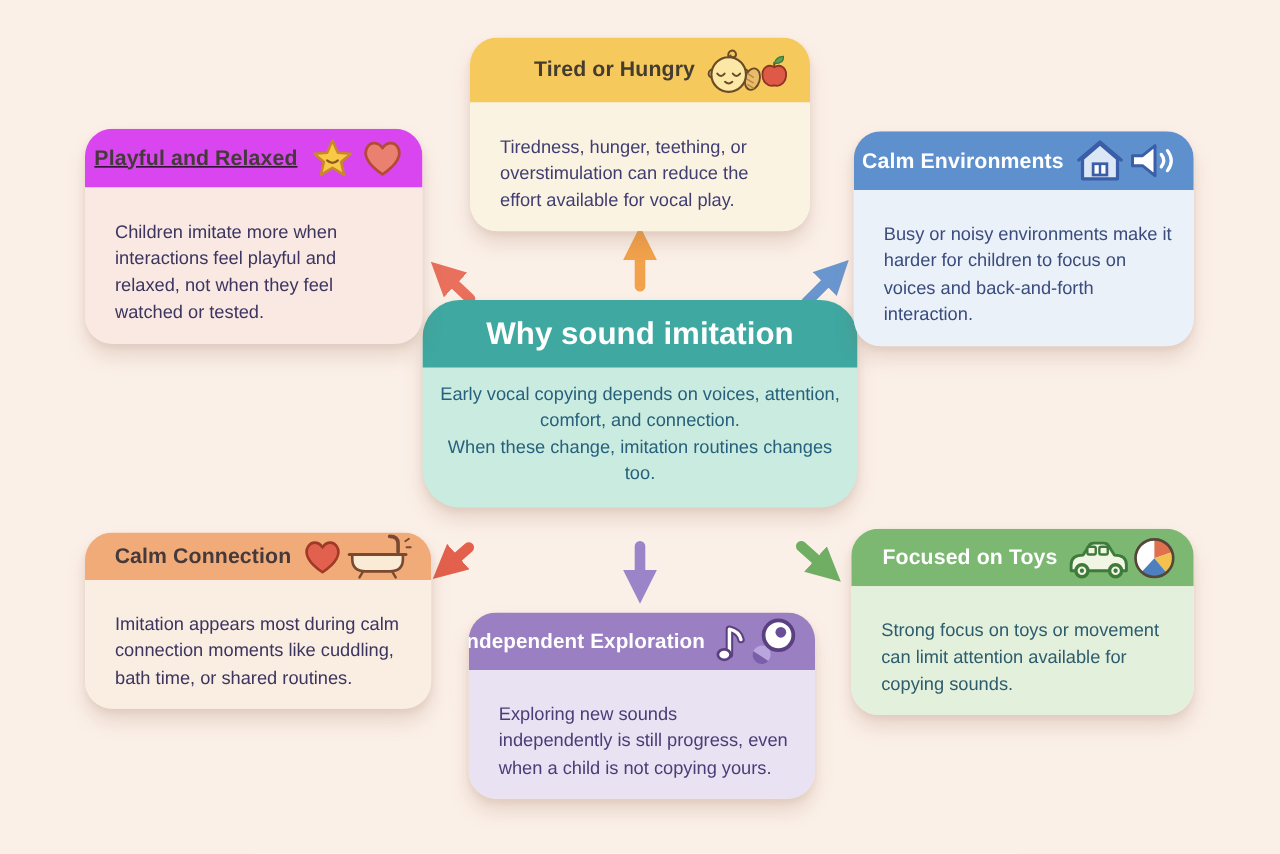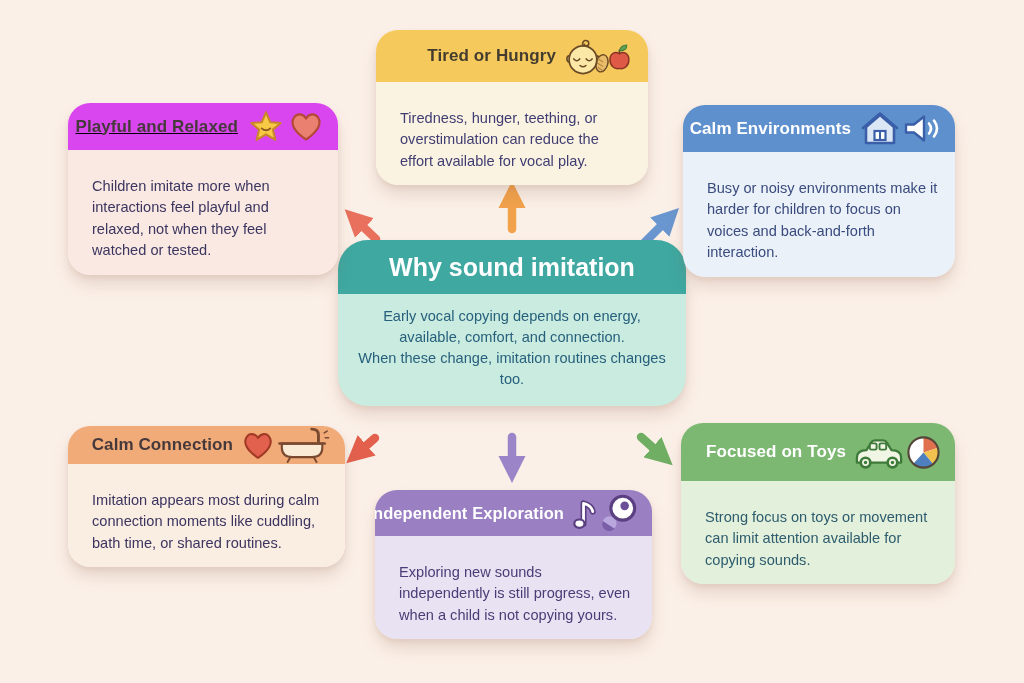--- a/index.html
+++ b/index.html
@@ -52,21 +52,21 @@
     <line x1="375" y1="438" x2="359" y2="452" stroke-width="8.5" stroke-linecap="round" marker-end="url(#mh3)" style="stroke: rgb(226, 96, 76);"></line>
     <line x1="512" y1="437" x2="512" y2="466" stroke-width="8.5" stroke-linecap="round" marker-end="url(#mh4)" style="stroke: rgb(155, 133, 200);"></line>
     <line x1="641" y1="437" x2="660" y2="454" stroke-width="8.5" stroke-linecap="round" marker-end="url(#mh5)" style="stroke: rgb(111, 174, 99);"></line>
   </svg>
 
   <div class="card" id="center-card" style="left: 338px; top: 240px; width: 348px; background: rgb(202, 235, 223);">
     <div class="center-header" style="background: rgb(62, 168, 161);">
       <div class="center-title" style="color: rgb(255, 255, 255);">Why sound imitation</div>
     </div>
     <div class="center-body" style="color: rgb(38, 96, 124);">
-      <p>Early vocal copying depends on energy, available, comfort, and connection.</p>
+      <p>Early vocal copying depends on voices, attention, comfort, and connection.</p>
       <p>When these change, imitation routines changes too.</p>
     </div>
   </div>
 
   <div class="card" style="left:376px;top:30px;width:272px;">
     <div class="card-header" style="height: 52px; background: rgb(245, 201, 92);">
       <span class="card-title" style="color: rgb(68, 61, 47);">Tired or Hungry</span>
       <span class="icon-group">
         <svg width="70" height="42" viewBox="0 0 96 56">
           <circle cx="8.5" cy="32" r="4.5" fill="#FBE8A6" stroke="#6B4A26" stroke-width="2.2"></circle>
@@ -167,21 +167,21 @@
           <circle cx="28" cy="13.5" r="4.5" fill="#6A4F98"></circle>
         </svg>
       </span>
     </div>
     <div class="card-body" style="background: rgb(233, 226, 242); color: rgb(74, 60, 118);">
       <p>Exploring new sounds independently is still progress, even when a child is not copying yours.</p>
     </div>
   </div>
 
   <div class="card" style="left:681px;top:423px;width:274px;">
-    <div class="card-header" style="height: 58px; background: rgb(124, 184, 114);">
+    <div class="card-header" style="height: 46px; background: rgb(124, 184, 114);">
       <span class="card-title" style="color: rgb(255, 255, 255);">Focused on Toys</span>
       <span class="icon-group">
         <svg width="50" height="36" viewBox="0 0 52 36">
           <path d="M3 29 v-5 q0 -8 10 -8 l5 -8 q1 -2 4 -2 h8 q3 0 4 2 l5 8 q10 0 10 8 v5 z" fill="#F0F5E4" stroke="#3E7A3A" stroke-width="2.4" stroke-linejoin="round"></path>
           <rect x="16.5" y="9" width="7" height="6.5" rx="1.5" fill="#F0F5E4" stroke="#3E7A3A" stroke-width="2"></rect>
           <rect x="26.5" y="9" width="7" height="6.5" rx="1.5" fill="#F0F5E4" stroke="#3E7A3A" stroke-width="2"></rect>
           <circle cx="12" cy="29" r="5" fill="#F0F5E4" stroke="#3E7A3A" stroke-width="2.8"></circle>
           <circle cx="12" cy="29" r="1.8" fill="#3E7A3A"></circle>
           <circle cx="40" cy="29" r="5" fill="#F0F5E4" stroke="#3E7A3A" stroke-width="2.8"></circle>
           <circle cx="40" cy="29" r="1.8" fill="#3E7A3A"></circle>

